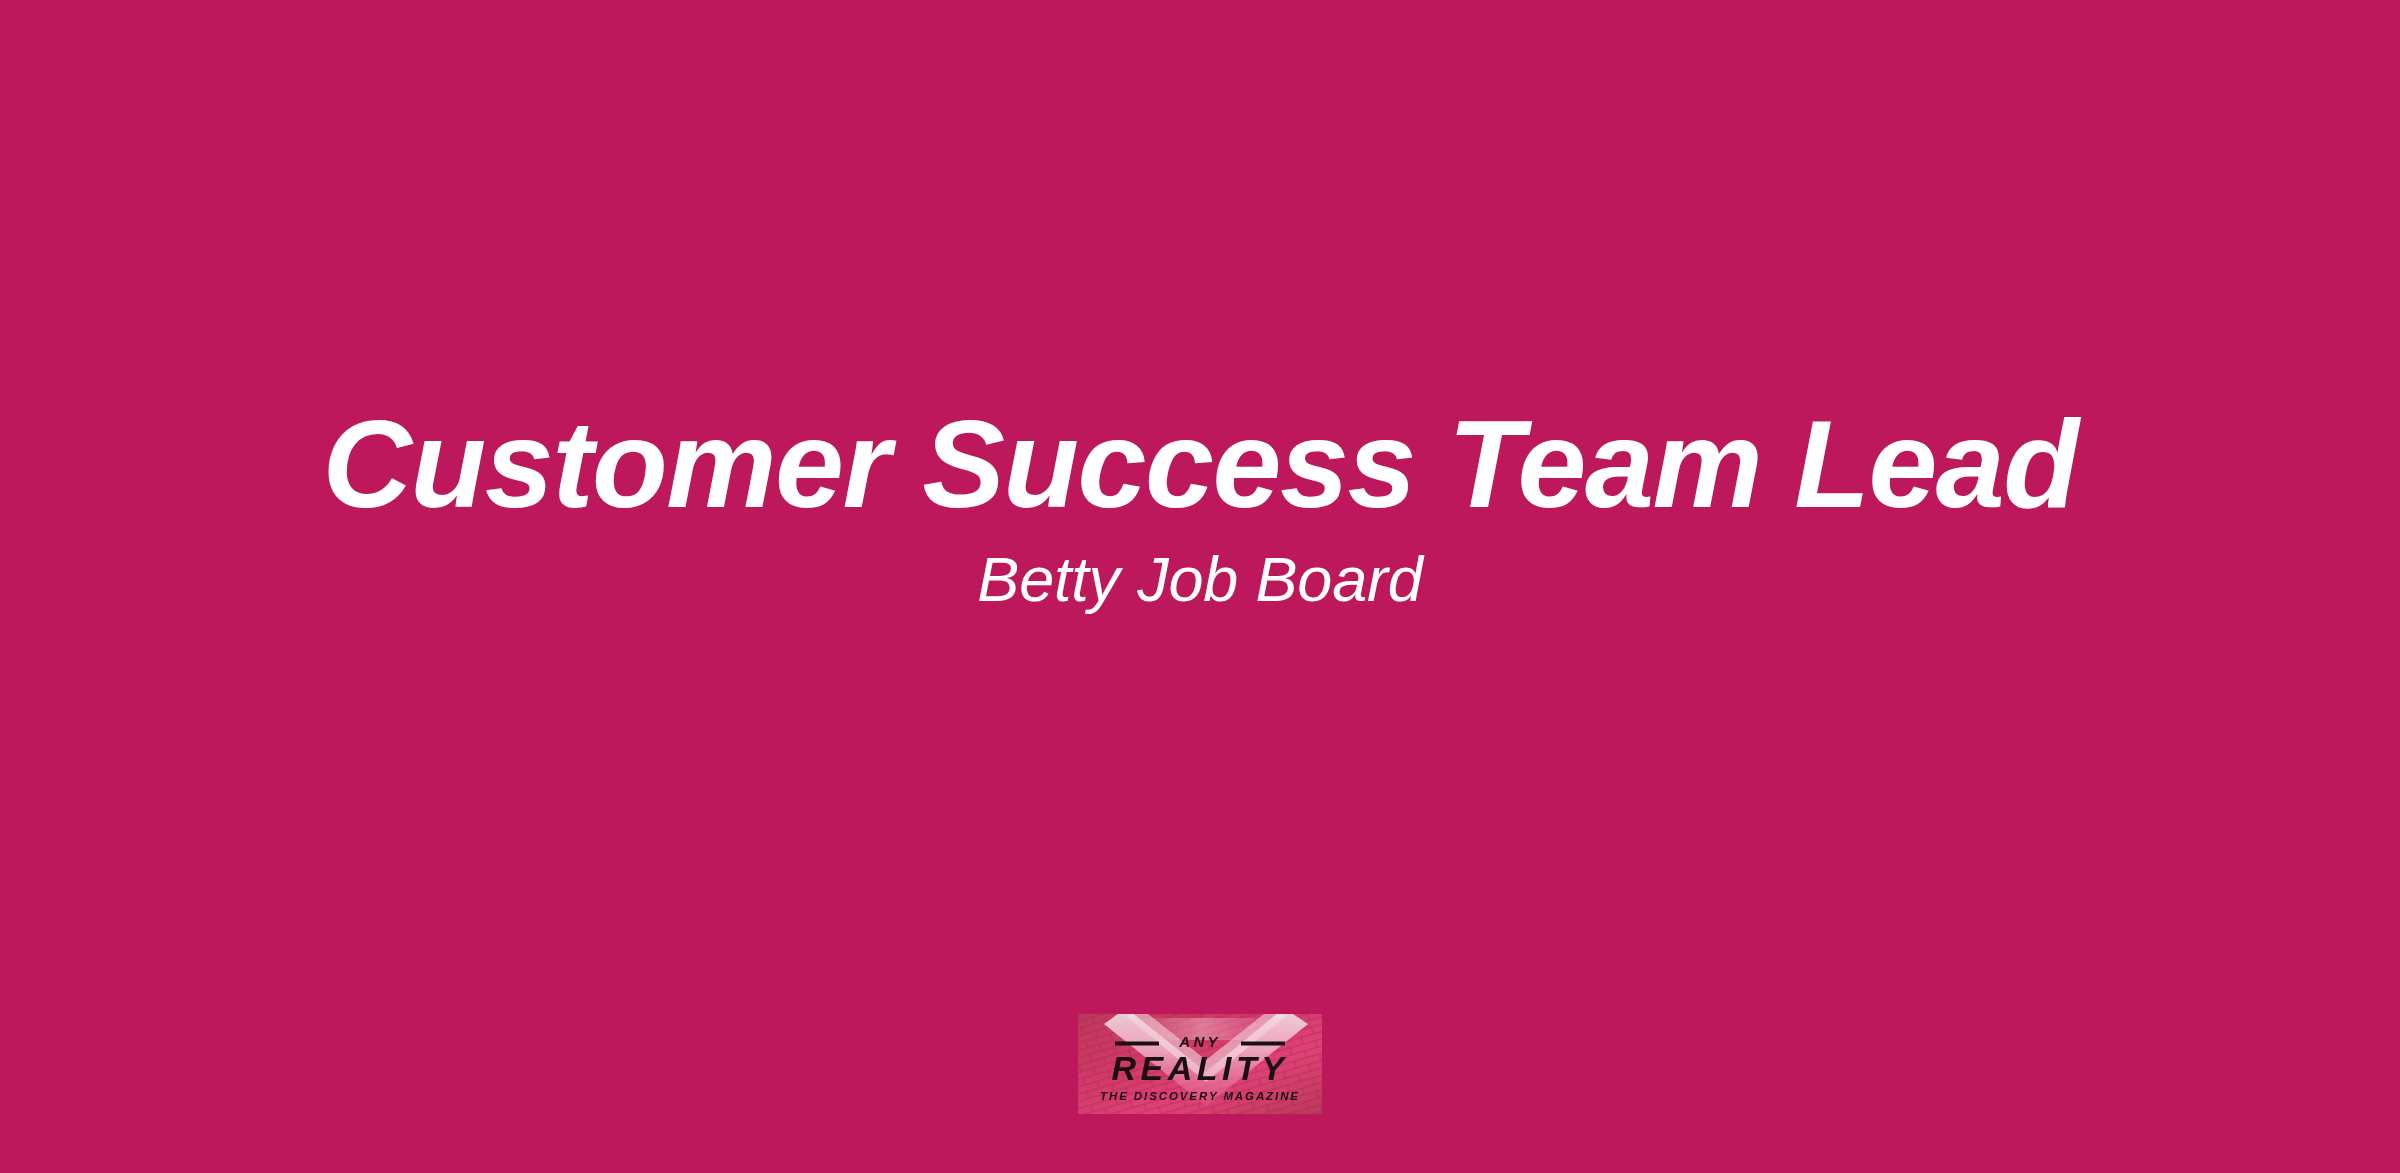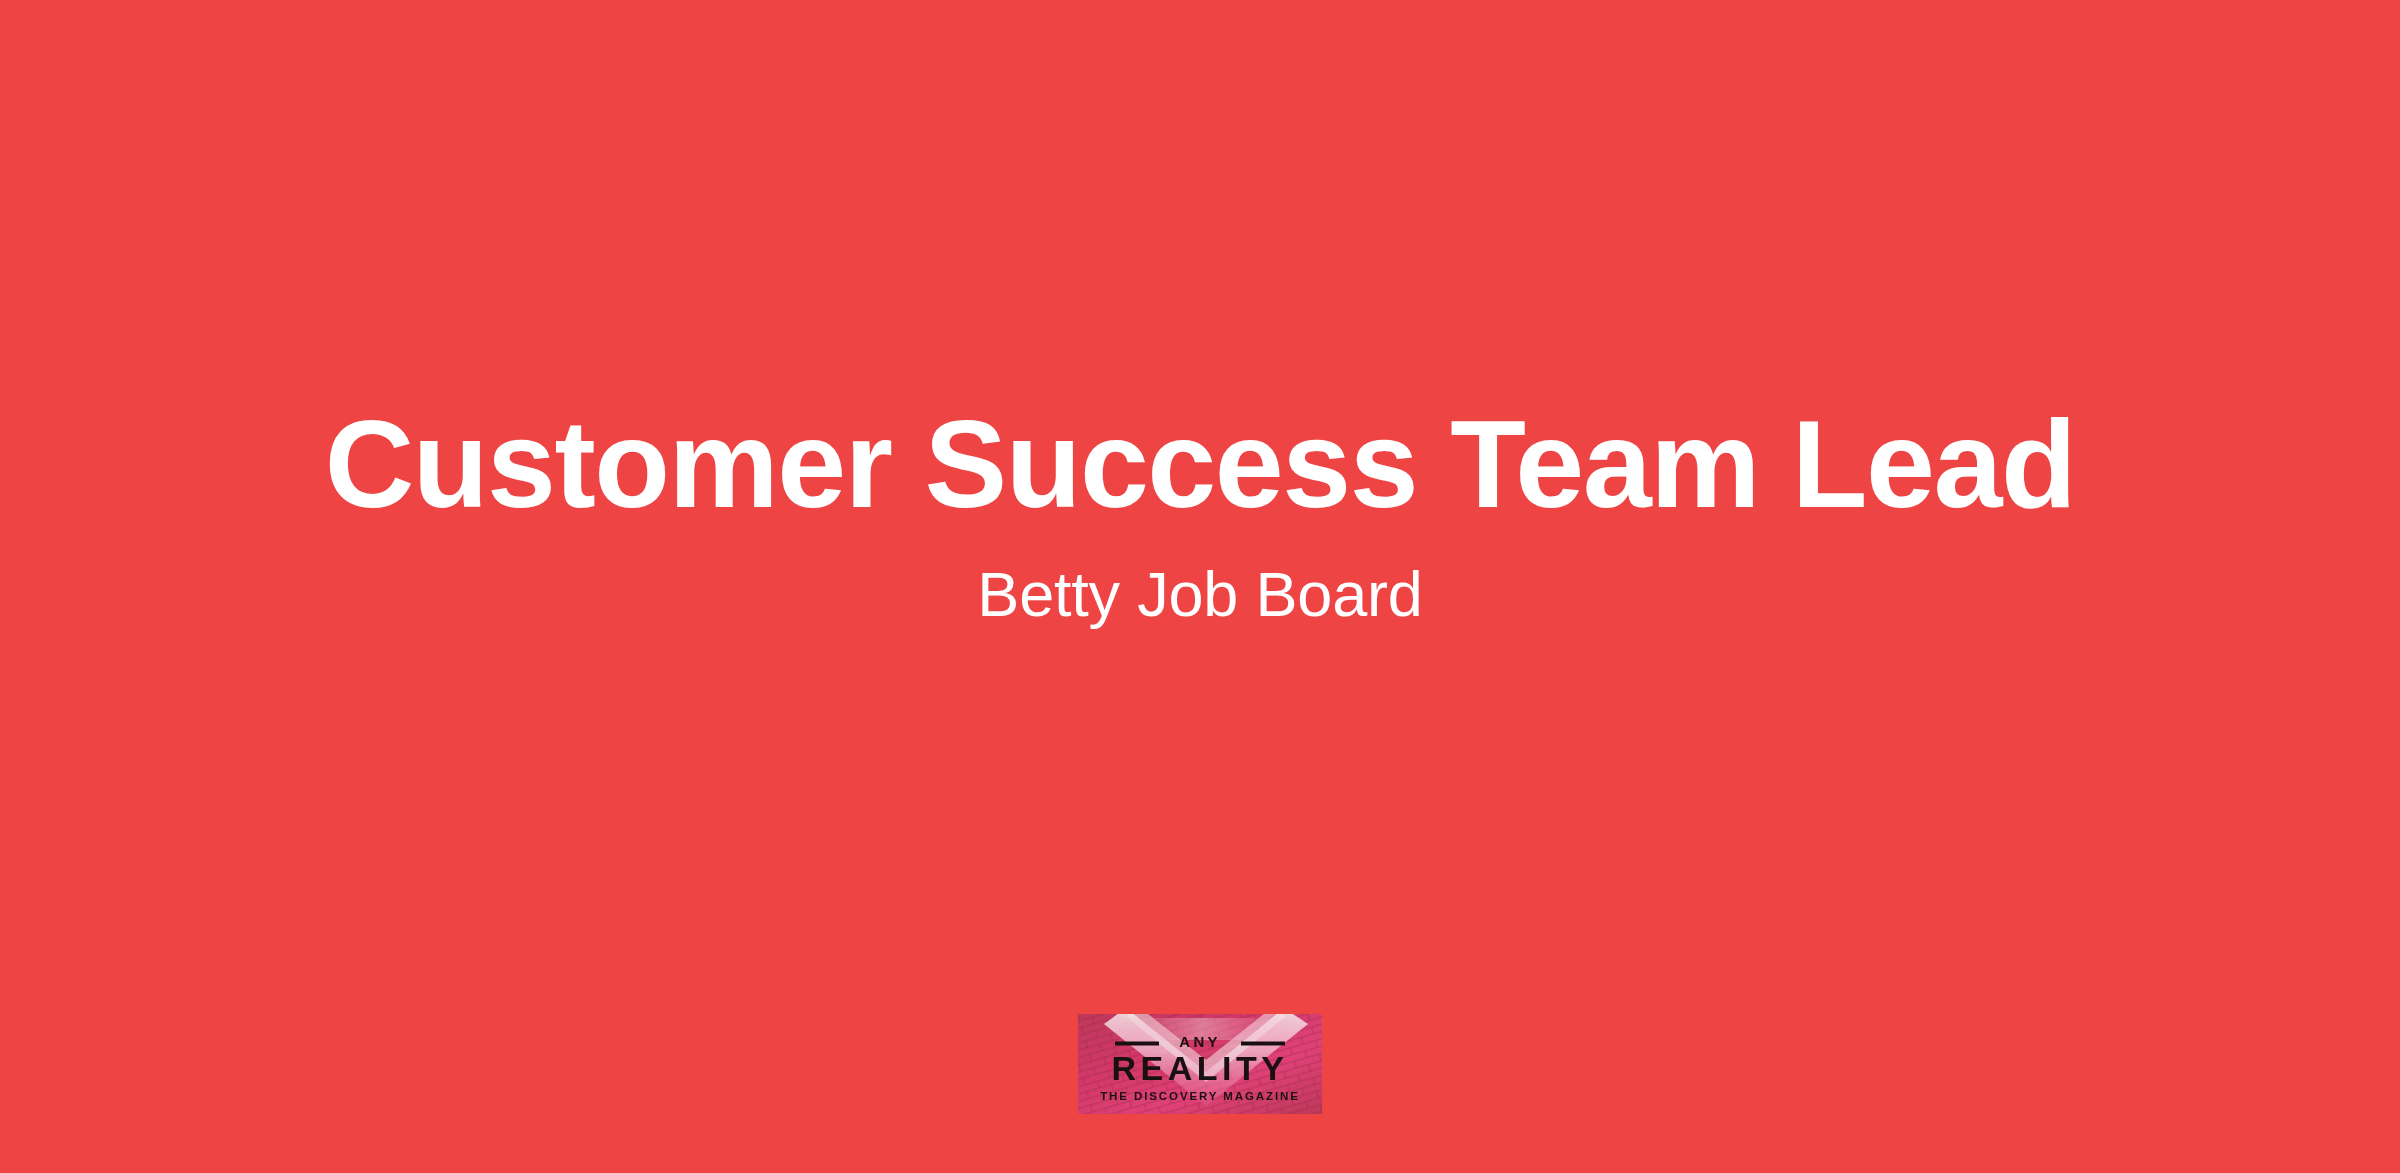--- a/index.html
+++ b/index.html
@@ -44,21 +44,21 @@
     white-space: nowrap;
   }
 
   .slide-subtitle {
     font-family: "Liberation Sans", sans-serif;
     font-size: 63px;
     font-weight: 400;
     line-height: 1.2;
     color: #ffffff;
     letter-spacing: -0.2px;
-    margin-top: 25px;
+    margin-top: 10px;
     white-space: nowrap;
   }
 
   
   .footer-logo-wrap {
     position: absolute;
     left: 50%;
     transform: translateX(-50%);
     top: 1014px;
     width: 244px;
@@ -71,21 +71,21 @@
     height: 112px;
     overflow: hidden;
     display: block;
   }
 
   .footer-logo svg { display: block; width: 244px; height: 100px; }
 </style>
 </head>
 <body style="background: rgb(198, 74, 98);">
 
-<div class="slide" style="background: #ef4444;">
+<div class="slide" style="background: #be185d; font-style: italic;">
 
   <div class="title-block">
     <div class="slide-title" style="color: rgb(255, 255, 255);">Customer Success Team Lead</div>
     <div class="slide-subtitle" style="color: rgb(255, 255, 255);">Betty Job Board</div>
   </div>
 
   <div class="footer-logo-wrap">
     <div class="footer-logo">
       <svg viewBox="0 0 244 100" xmlns="http://www.w3.org/2000/svg" aria-hidden="true">
         <defs>

